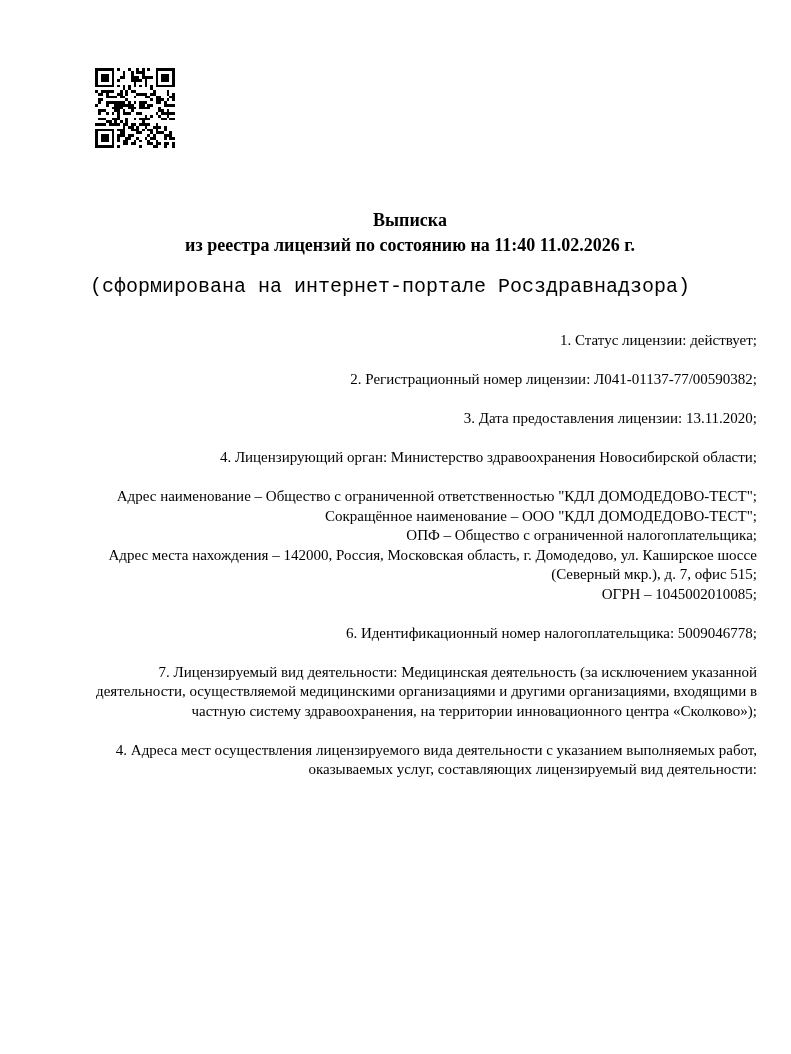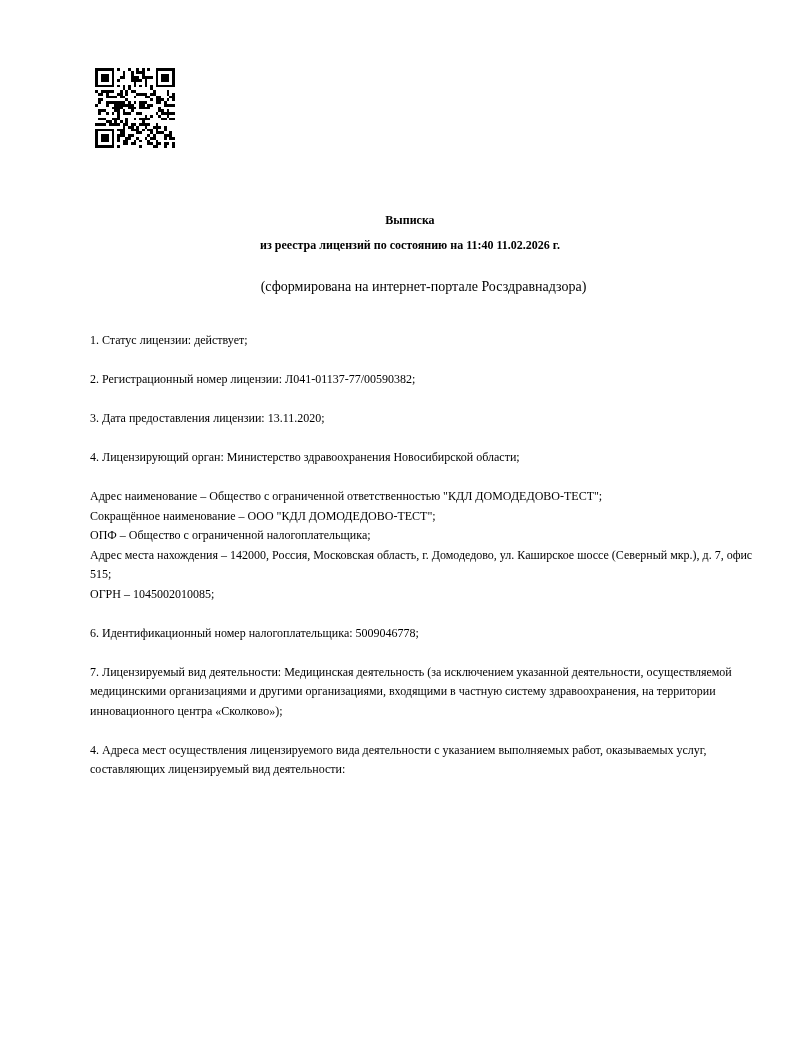--- a/index.html
+++ b/index.html
@@ -20,40 +20,42 @@
     height: 80px;
   }
   .qr svg { display: block; width: 80px; height: 80px; }
   .title-block {
     position: absolute;
     left: 90px;
     top: 208px;
     width: 640px;
     text-align: center;
     font-weight: bold;
-    font-size: 12px;
+    font-size: 18px;
     line-height: 25px;
     white-space: nowrap;
   }
   .subtitle {
     position: absolute;
     left: 90px;
     top: 278px;
     width: 667px;
-    text-align: center;
-    font-size: 14px;
+    text-align: left;
+    font-size: 20px;
     line-height: 18px;
+    font-family: Liberation Mono, monospace;
   }
   .body-block {
     position: absolute;
     left: 90px;
     top: 331px;
     width: 667px;
-    font-size: 12px;
+    font-size: 15px;
     line-height: 19.5px;
+    text-align: right;
   }
   .body-block p { margin: 0; padding: 0; }
   .body-block p.gap { margin-top: 19.5px; }
 </style>
 </head>
 <body>
 
 <div class="page">
 
   <div class="qr">

